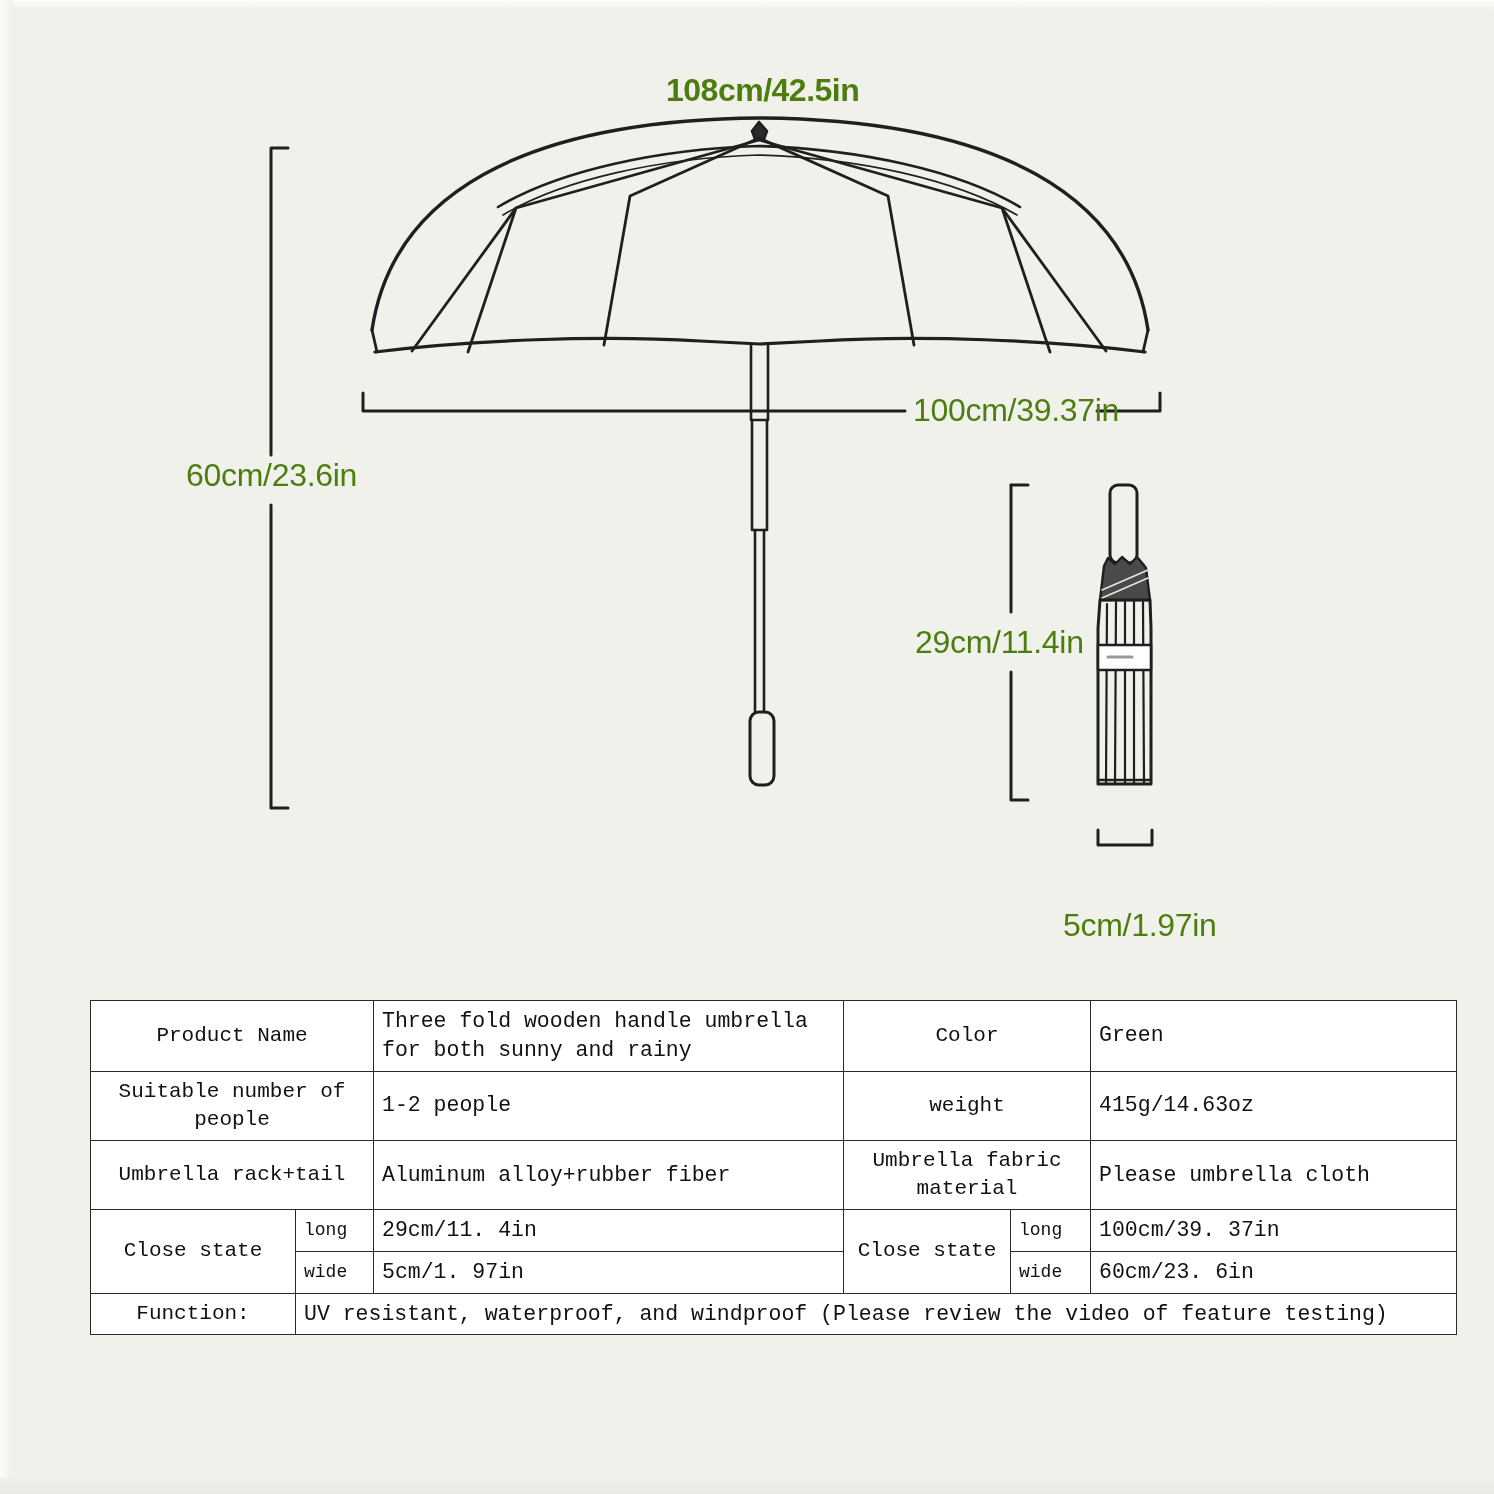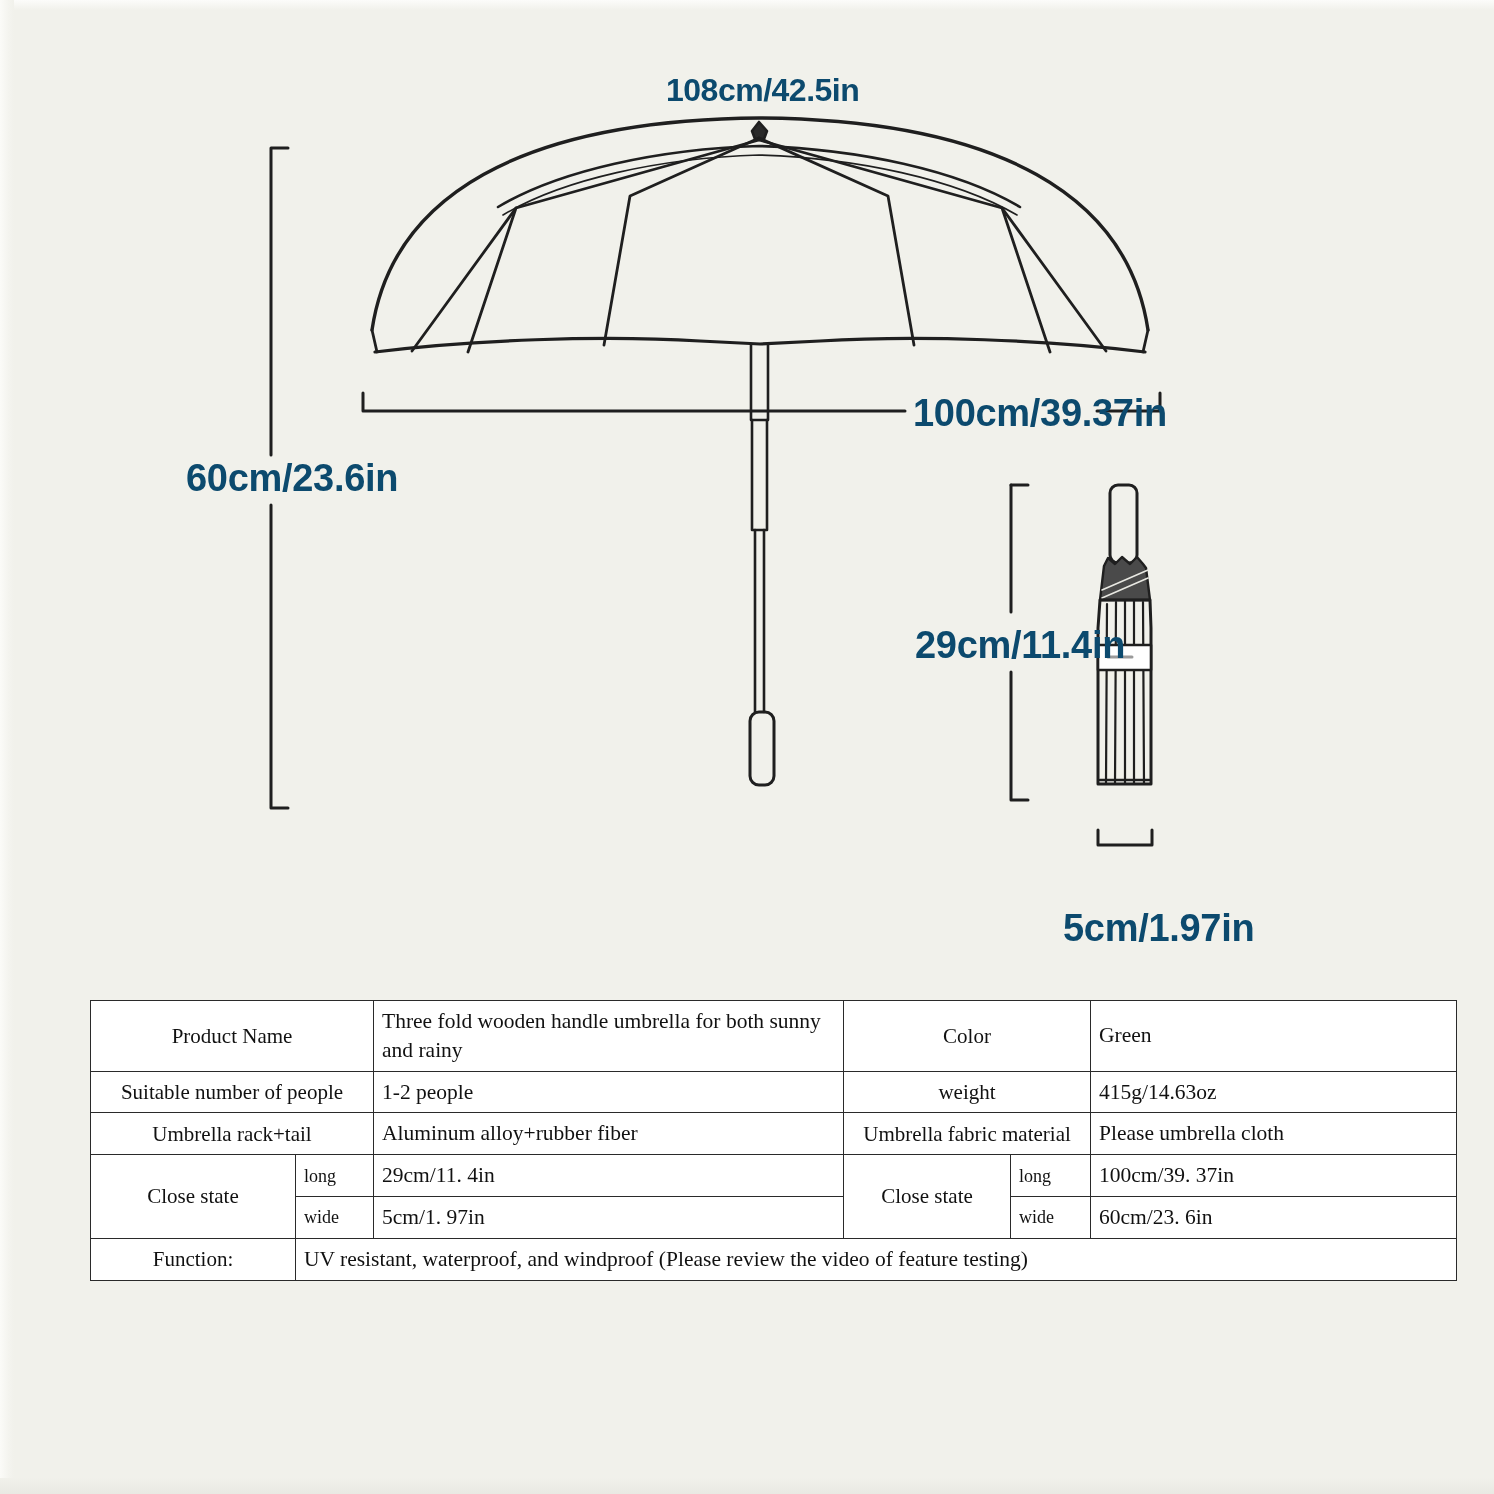--- a/index.html
+++ b/index.html
@@ -51,48 +51,48 @@
     width: 1494px;
     height: 980px;
   }
   #diagram svg {
     position: absolute;
     left: 0; top: 0;
   }
 
   .dim-label {
     position: absolute;
-    color: #0c4a6e;
+    color: #4d7c0f;
     white-space: nowrap;
     line-height: 1;
   }
   .dim-bold {
     font-weight: bold;
     font-size: 32px;
     letter-spacing: -0.5px;
   }
   .dim-reg {
-    font-weight: 700;
-    font-size: 38px;
+    font-weight: 400;
+    font-size: 32px;
     letter-spacing: -0.3px;
   }
 
   
   #spec-table-wrap {
     position: absolute;
     left: 90px;
     top: 1000px;
     width: 1366px;
   }
   table.spec {
     border-collapse: collapse;
     width: 1366px;
     background: #ffffff;
     table-layout: fixed;
-    font-family: Liberation Serif, serif;
+    font-family: Liberation Mono, monospace;
     font-size: 21.5px;
     color: #111111;
   }
   table.spec td {
     border: 1.6px solid #2a2a2a;
     padding: 6px 8px;
     vertical-align: middle;
     line-height: 1.34;
     background: #ffffff;
   }

